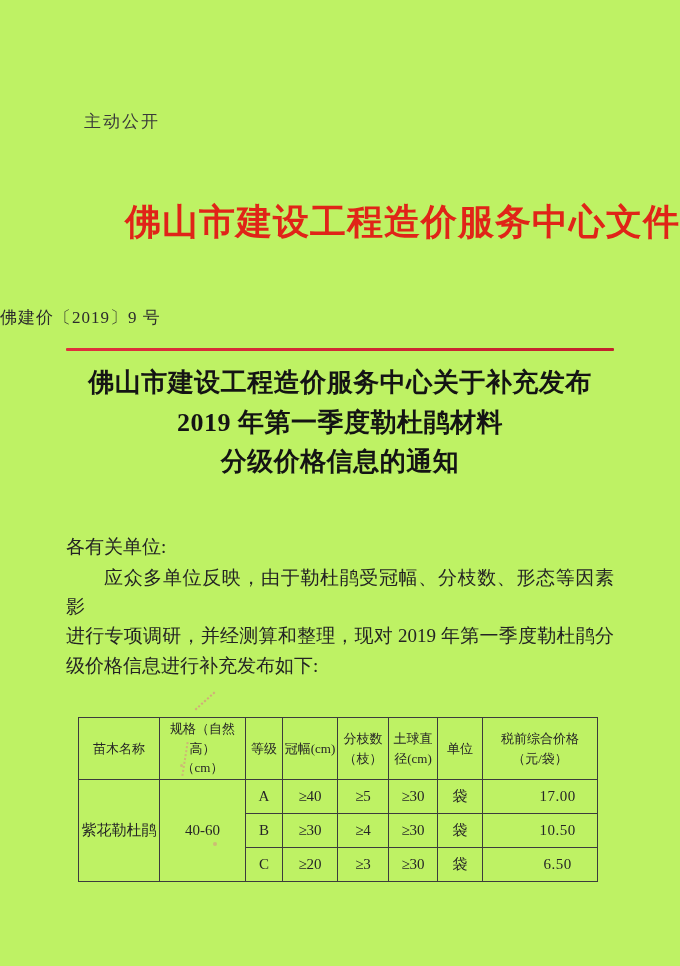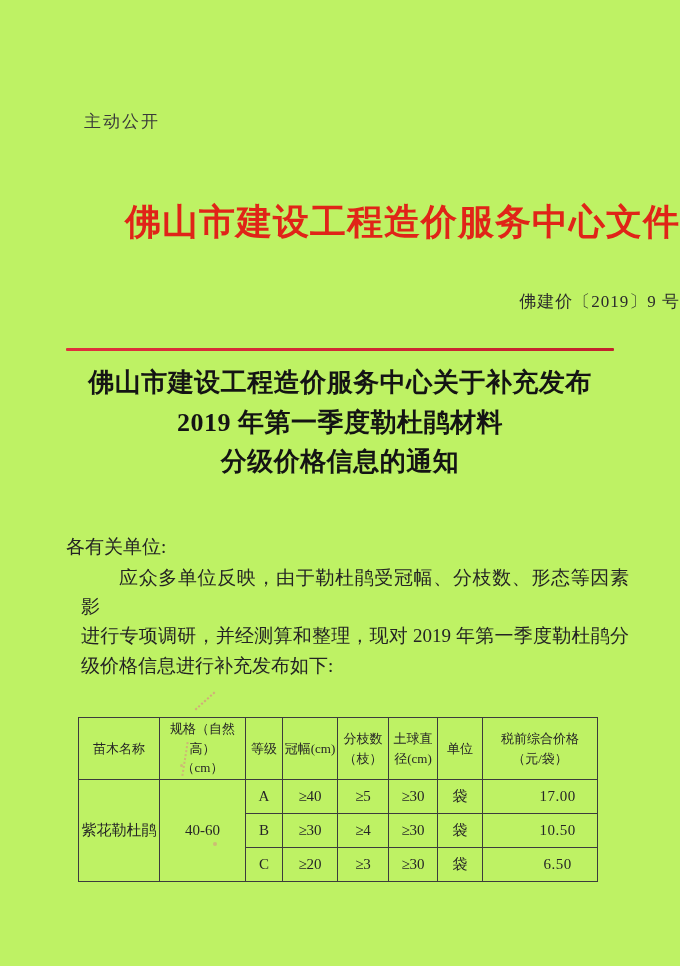--- a/index.html
+++ b/index.html
@@ -24,22 +24,22 @@
   .masthead {
     position: absolute; left: 0; top: 198px; width: 100%;
     text-align: right;
     font-size: 36px; font-weight: bold;
     color: #e02418;
     letter-spacing: 1px;
     white-space: nowrap;
   }
   
   .doc-number {
-    position: absolute; left: 0; top: 290px; width: 100%;
-    text-align: right;
+    position: absolute; left: 0; top: 306px; width: 100%;
+    text-align: left;
     font-size: 17px; color: #2c2c2c;
     letter-spacing: 1px;
   }
   
   .red-rule {
     position: absolute; left: 66px; top: 348px; width: 548px; height: 3px;
     background: linear-gradient(to right, #e0313c, #c2232d);
     border-radius: 1px;
   }
   
@@ -53,21 +53,20 @@
   
   .salutation {
     position: absolute; left: 66px; top: 534px;
     font-size: 19px; color: #242424;
   }
   
   .para {
     position: absolute; left: 66px; top: 563px; width: 548px;
     font-size: 19px; color: #242424;
     line-height: 29.2px;
-    margin-left: 15px;
   }
   .para .line { width: 548px; }
   .para .line.j { text-align: justify; text-align-last: justify; }
   .para .line.indent { text-indent: 2em; }
   
   .price-table {
     position: absolute; left: 78px; top: 717px;
     border-collapse: collapse; table-layout: fixed;
     width: 519px;
   }

